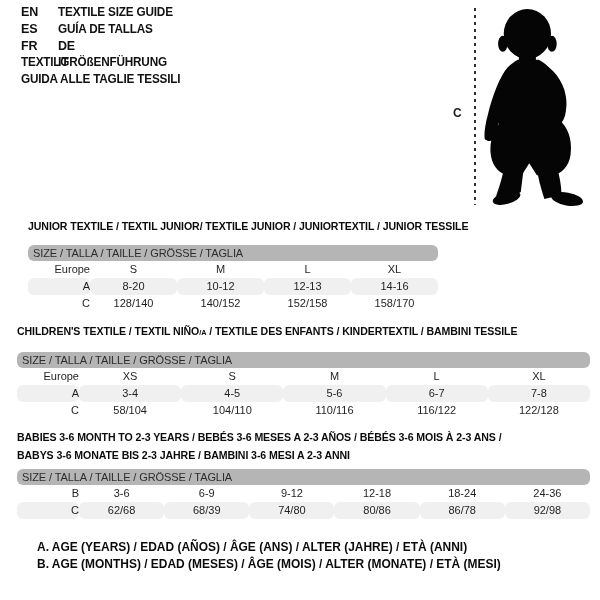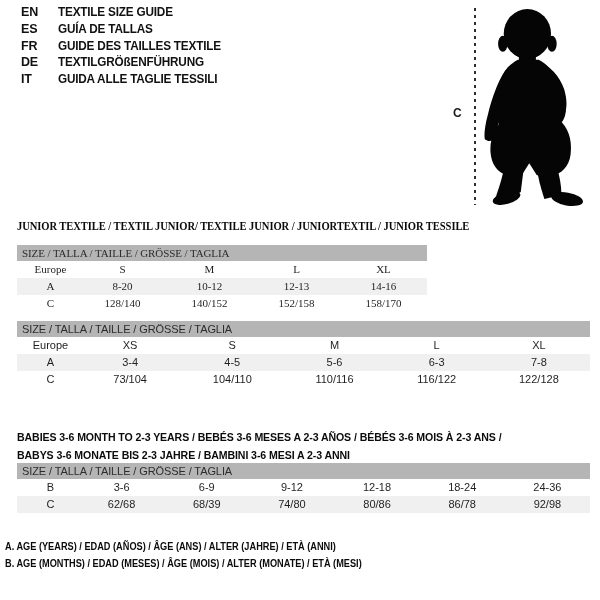--- a/index.html
+++ b/index.html
@@ -23,54 +23,53 @@
   .lang-block .cond{transform:scaleX(.94);}
 
   
   .dash-line{position:absolute;left:474px;top:8px;width:2px;height:197px;
     background:repeating-linear-gradient(to bottom,#2e2e2e 0 3.5px,transparent 3.5px 7px);}
   .c-label{position:absolute;left:453px;top:106px;font-weight:700;font-size:12px;color:#1c1c1c;}
   .baby{position:absolute;left:482px;top:8px;width:104px;height:199px;}
 
   
   .tbl-sec{position:absolute;}
-  .sec-junior{left:17px;top:216px;width:410px;font-family:Liberation Serif, serif;}
+  .sec-junior{left:28px;top:216px;width:410px;}
   .sec-children{left:17px;top:321px;width:573px;}
   .sec-babies{left:17px;top:427px;width:573px;}
   .sec-title{font-size:11.5px;font-weight:700;color:var(--ink);line-height:13px;white-space:nowrap;letter-spacing:-.1px;}
   .sec-junior .title-wrap{margin-bottom:11px;}
   .sec-children .title-wrap{margin-bottom:13px;}
-  .sec-babies .title-wrap{}
+  .sec-babies .title-wrap{margin-bottom:6px;}
   .sec-babies .sec-title{line-height:14.5px;}
   .sub{font-size:8px;}
 
   table{border-collapse:collapse;table-layout:fixed;width:100%;}
   td{font-size:11px;color:var(--txt);text-align:center;padding:0;height:17px;line-height:17px;
-    overflow:hidden;white-space:nowrap;}
+    overflow:hidden;white-space:nowrap;border-radius:6px;}
   tr.bar td{background:var(--bar);text-align:left;padding-left:5px;height:16px;line-height:16px;
     color:#2c2c2c;letter-spacing:-.1px;}
-  td.lbl{text-align:center;padding-left:5px;}
+  td.lbl{text-align:right;padding-left:5px;}
   tr.shaded td{background:var(--shade);}
 
   
-  .notes{position:absolute;left:5px;top:538px;font-size:10px;font-weight:700;
+  .notes{position:absolute;left:37px;top:538px;font-size:13px;font-weight:700;
     line-height:17.4px;color:var(--ink);white-space:nowrap;}
 </style>
 </head>
 <body>
 
 <div class="canvas">
 
   <div class="lang-block" id="lang-block">
       <span>EN</span>
       <span><span class="cond">TEXTILE SIZE GUIDE</span></span>
       <span>ES</span>
       <span><span class="cond">GUÍA DE TALLAS</span></span>
       <span>FR</span>
-      <span><span class="cond">GUIDE DES TAILLES TEXTILE</span></span>
       <span>DE</span>
       <span><span class="cond">TEXTILGRÖßENFÜHRUNG</span></span>
       <span>IT</span>
       <span><span class="cond">GUIDA ALLE TAGLIE TESSILI</span></span>
     </div>
 
   <div class="dash-line"></div>
   <div class="c-label">C</div>
 
   <svg class="baby" viewBox="0 0 110 200" preserveAspectRatio="none" aria-hidden="true">
@@ -127,20 +126,23 @@
             <td>128/140</td>
             <td>140/152</td>
             <td>152/158</td>
             <td>158/170</td>
           </tr>
         </tbody>
       </table>
   </section>
 
   <section class="tbl-sec sec-children">
+    <div class="title-wrap">
+      <span class="sec-title cond"><span>CHILDREN'S TEXTILE / TEXTIL NIÑO</span><span class="sub">/A</span><span> / TEXTILE DES ENFANTS / KINDERTEXTIL / BAMBINI TESSILE</span></span>
+    </div>
     <table>
         <colgroup>
           <col style="width: 62px;">
           <col>
           <col>
           <col>
           <col>
           <col>
         </colgroup>
         <tbody>
@@ -153,26 +155,26 @@
             <td>S</td>
             <td>M</td>
             <td>L</td>
             <td>XL</td>
           </tr>
           <tr class="shaded">
             <td class="lbl">A</td>
             <td>3-4</td>
             <td>4-5</td>
             <td>5-6</td>
-            <td>6-3</td>
+            <td>6-7</td>
             <td>7-8</td>
           </tr>
           <tr>
             <td class="lbl">C</td>
-            <td>73/104</td>
+            <td>58/104</td>
             <td>104/110</td>
             <td>110/116</td>
             <td>116/122</td>
             <td>122/128</td>
           </tr>
         </tbody>
       </table>
   </section>
 
   <section class="tbl-sec sec-babies">

